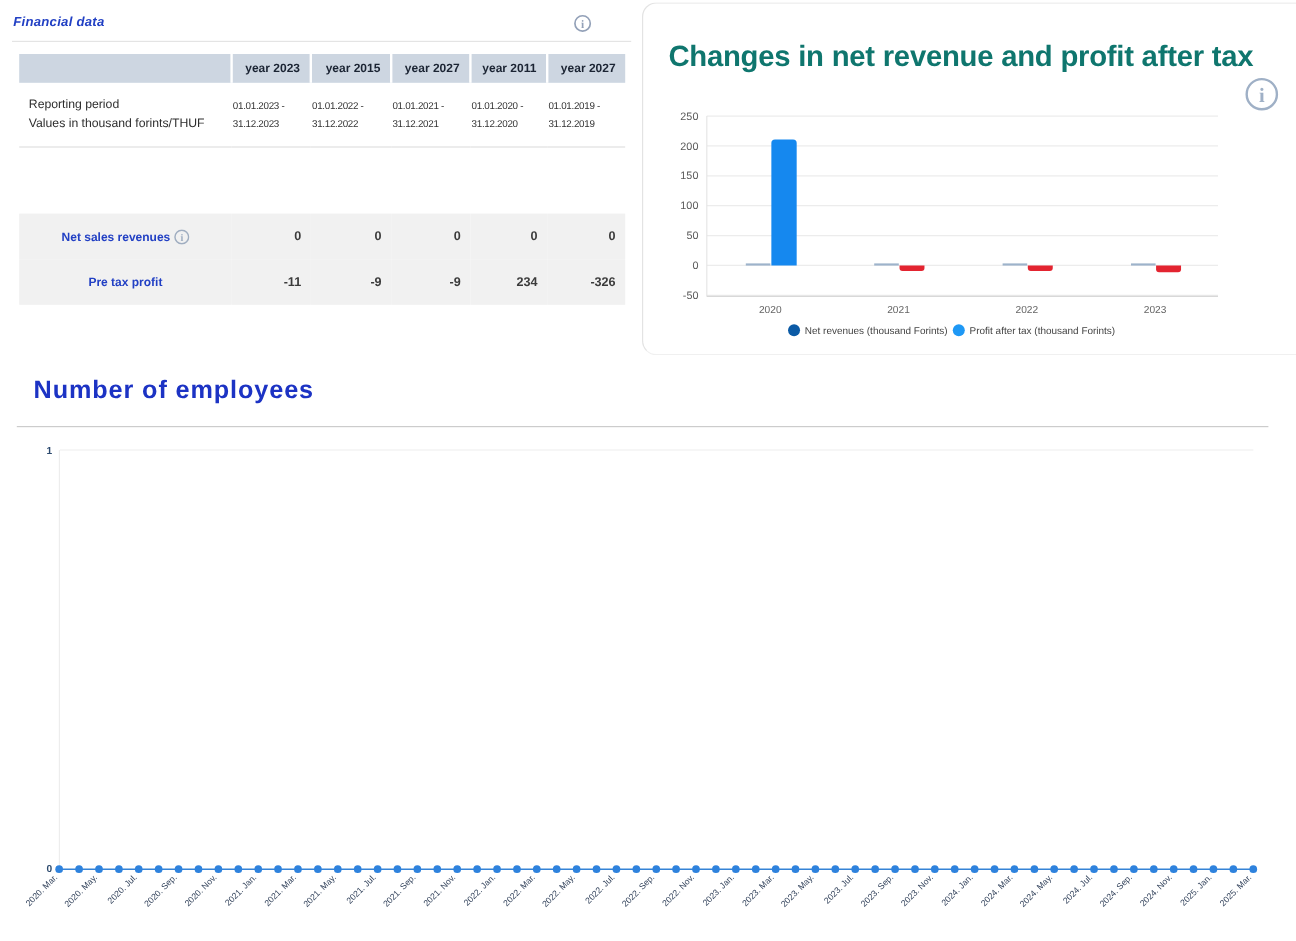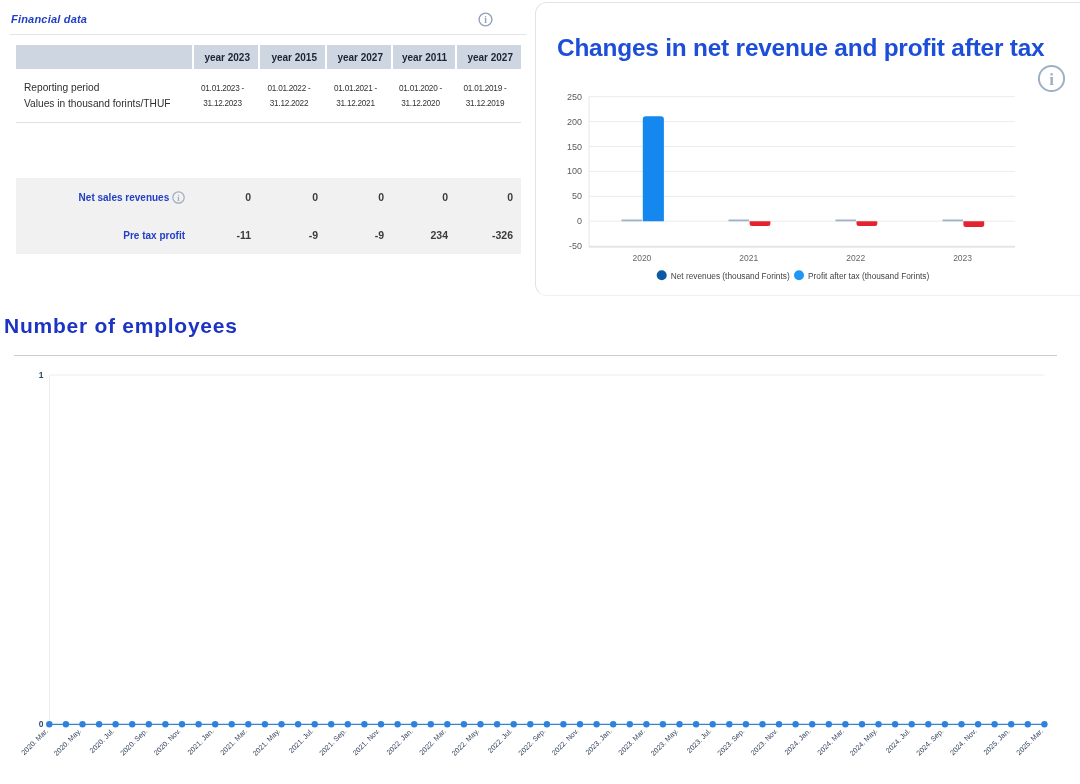--- a/index.html
+++ b/index.html
@@ -3,38 +3,38 @@
 <meta charset="utf-8">
 <style>
 html,body{margin:0;padding:0;}
 body{width:1080px;height:784px;overflow:hidden;position:relative;background:#fff;
   font-family:"Liberation Sans",sans-serif;}
 .abs{position:absolute;}
 
 #h-fin{left:11px;top:13px;font-size:11px;font-weight:bold;color:#2240c4;letter-spacing:.2px;font-style:italic;}
 #hr1{left:10px;top:34px;width:516px;height:1px;background:#e4e4e4;}
 #card{left:535px;top:2px;width:600px;height:292px;border:1px solid #e3e3e3;border-bottom-color:#f0f0f0;border-radius:12px;}
-#h-big{left:557px;top:34px;width:520px;font-size:24.4px;font-weight:bold;color:#1d4ed8;letter-spacing:-.2px;white-space:nowrap;}
-#h-emp{left:4px;top:314px;font-size:21px;font-weight:bold;color:#1c33c4;letter-spacing:.75px;}
+#h-big{left:557px;top:34px;width:520px;font-size:24.4px;font-weight:bold;color:#0f766e;letter-spacing:-.2px;white-space:nowrap;}
+#h-emp{left:28px;top:314px;font-size:21px;font-weight:bold;color:#1c33c4;letter-spacing:.75px;}
 #hr2{left:14px;top:355px;width:1043px;height:1px;background:#ccc;}
 
 #tbl{left:16px;top:45px;width:505px;border-collapse:collapse;table-layout:fixed;}
 #tbl col.c0{width:177px;}
 #tbl col.c1{width:66px;}#tbl col.c2{width:67px;}#tbl col.c3{width:66px;}
 #tbl col.c4{width:64px;}#tbl col.c5{width:65px;}
 #tbl th{background:#cdd6e1;height:24px;font-size:10px;color:#1b2433;text-align:right;
   padding:0 8px 0 0;border-left:2px solid #fff;font-weight:bold;vertical-align:middle;margin-top:16px;}
 #tbl th.first{border-left:none;background:#cdd6e1;}
 #tbl td{vertical-align:middle;}
 tr.rep td{height:51px;border-bottom:1px solid #e0e0e0;}
 tr.rep td.lbl{font-size:10.2px;color:#2e2e2e;line-height:16px;padding-left:8px;}
-tr.rep td.val{letter-spacing:-.25px;font-size:8.2px;color:#333;text-align:center;padding-right:8px;line-height:15px;}
+tr.rep td.val{letter-spacing:-.25px;font-size:8.2px;color:#333;text-align:left;padding-right:8px;line-height:15px;}
 tr.gap td{height:53px;background:#fff;}
 tr.data td{height:36px;font-size:10.5px;font-weight:bold;color:#3b3b3b;text-align:right;padding-right:8px;}
-tr.data td.lbl{font-size:10px;color:#2240c4;text-align:right;padding-left:8px;}
+tr.data td.lbl{font-size:10px;color:#2240c4;text-align:center;padding-left:8px;}
 tr.g td{background:#f1f1f1;}
 tr.w td{background:#fff;border-top:1px solid #e3e3e3;border-bottom:1px solid #e3e3e3;height:33px;}
 .iico{display:inline-block;vertical-align:-3px;}
 </style>
 </head>
 <body>
 <div class="abs" id="h-fin">Financial data</div>
 <svg class="abs" style="left:478px;top:12px" width="15" height="15" viewBox="0 0 15 15">
  <circle cx="7.5" cy="7.5" r="6.4" fill="none" stroke="#93a1b8" stroke-width="1.4"></circle>
  <text x="7.5" y="11" text-anchor="middle" font-family="Liberation Serif" font-size="9.5" font-weight="bold" fill="#93a1b8">i</text>

